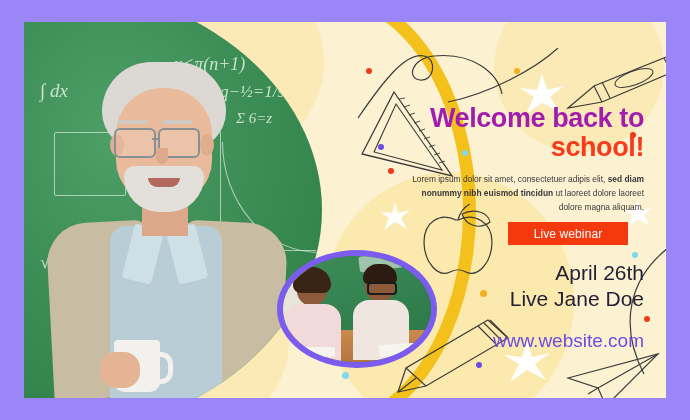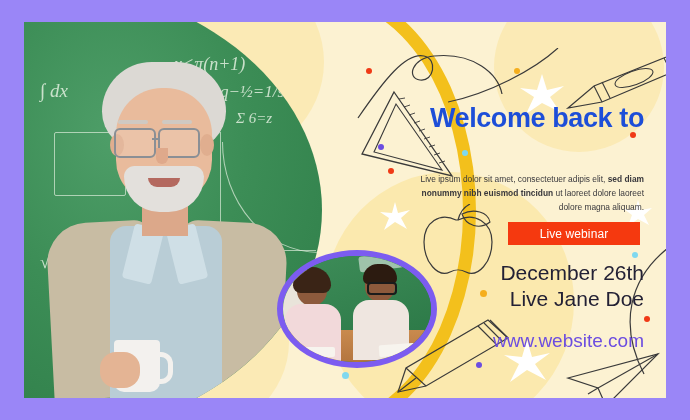--- a/index.html
+++ b/index.html
@@ -138,30 +138,30 @@
     background:#f7f4ee;border-radius:2px;}
 
   
   .headline{
     position:absolute;left:300px;top:82px;width:320px;
     text-align:right;
     font-weight:700;
     font-size:27px;line-height:1.08;
     letter-spacing:-.4px;
   }
-  .hl1{color:#1d4ed8;}
+  .hl1{color:#a21caf;}
   .hl2{color:#f7391c;display:block;}
   .body-copy{
     position:absolute;left:385px;top:143px;width:235px;
     text-align:right;color:#39383c;
     font-size:8.4px;line-height:1.62;
   }
   .body-copy b{font-weight:700;}
   .cta{
-    position:absolute;left:484px;top:200px;width:132px;height:23px;
+    position:absolute;left:484px;top:200px;width:120px;height:23px;
     background:#f5390f;color:#ffffff;
     display:flex;align-items:center;justify-content:center;
     font-size:12px;font-weight:400;letter-spacing:.1px;
   }
   .event{
     position:absolute;left:360px;top:238px;width:260px;
     text-align:right;color:#232135;
     font-size:21px;line-height:1.26;font-weight:400;
   }
   .weburl{
@@ -325,29 +325,30 @@
           <div class="glasses"></div>
         </div>
         <div class="body"></div>
       </div>
       <div class="k-paper"></div>
       <div class="k-paper2"></div>
     </div>
 
     <div class="headline">
       <span class="hl1">Welcome back to</span>
-    </div>
-
-    <p class="body-copy"><span>Live ipsum dolor sit amet, consectetuer adipis elit, </span><b>sed diam nonummy nibh euismod tincidun</b><span> ut laoreet dolore laoreet dolore magna aliquam.</span></p>
+      <span class="hl2">school!</span>
+    </div>
+
+    <p class="body-copy"><span>Lorem ipsum dolor sit amet, consectetuer adipis elit, </span><b>sed diam nonummy nibh euismod tincidun</b><span> ut laoreet dolore laoreet dolore magna aliquam.</span></p>
 
     <div class="cta">
       <span>Live webinar</span>
     </div>
 
     <div class="event">
-      <div>December 26th</div>
+      <div>April 26th</div>
       <div>Live Jane Doe</div>
     </div>
 
     <div class="weburl">www.website.com</div>
 
   </div>
 </div>
 
 </body></html>

